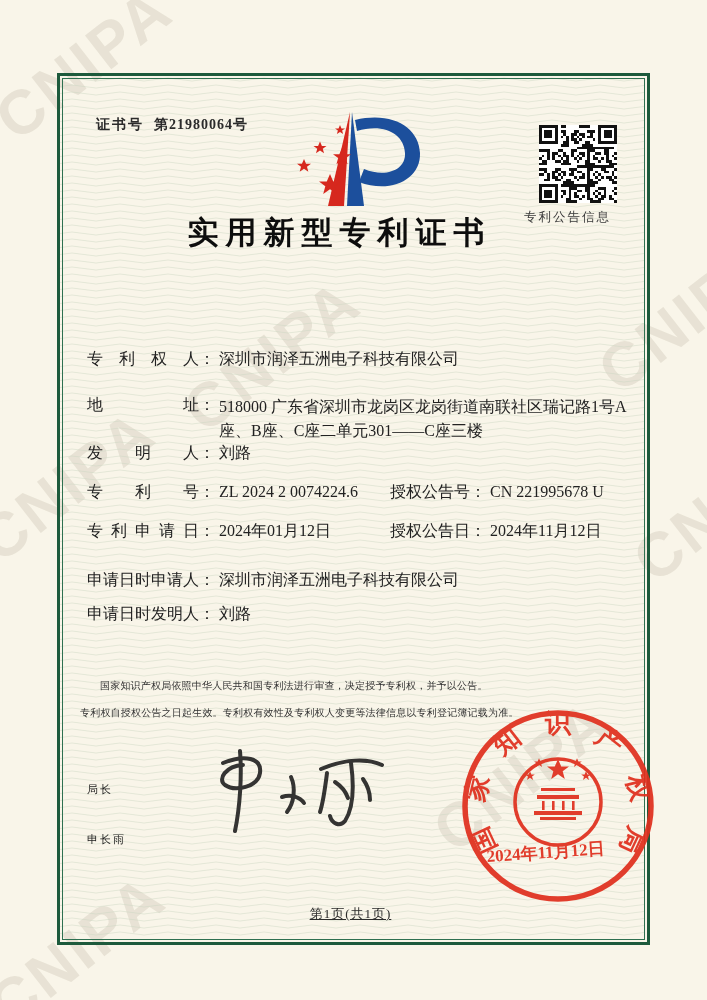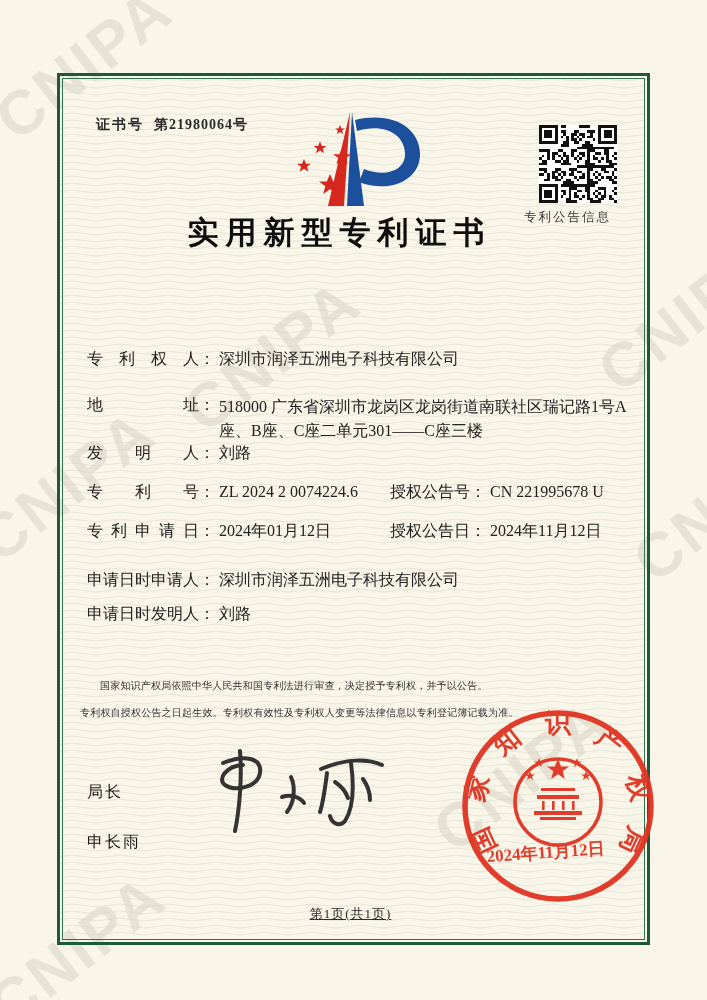--- a/index.html
+++ b/index.html
@@ -23,21 +23,21 @@
   .flabel{display:inline-block;width:112px;text-align:justify;text-align-last:justify;vertical-align:top;}
   .flabel-wide{display:inline-block;vertical-align:top;}
   .fvalue{margin-left:4px;}
   .fvalue-wrap{display:inline-block;width:408px;white-space:normal;line-height:24px;vertical-align:top;margin-left:4px;}
   .field-right{left:390px;}
   .para{position:absolute;left:80px;top:672px;width:556px;font-size:10px;line-height:27px;
       color:#333;letter-spacing:0.2px;}
   .para p{margin:0;}
   .para p.indent{text-indent:2em;}
   .signer{position:absolute;left:87px;font-family:"Liberation Sans","DejaVu Sans",sans-serif;
-      font-size:16px;letter-spacing:2px;color:#1a1a1a;}
+      font-size:11px;letter-spacing:2px;color:#1a1a1a;}
   .signature{position:absolute;left:195px;top:745px;width:200px;height:95px;}
   .seal{position:absolute;left:458px;top:706px;width:200px;height:200px;opacity:.93;}
   .footer{position:absolute;left:57px;top:905px;width:587px;text-align:center;font-size:13px;
       letter-spacing:1px;color:#2b2b2b;text-decoration:underline;}
 </style>
 </head>
 <body>
 
 <div class="page">
 

